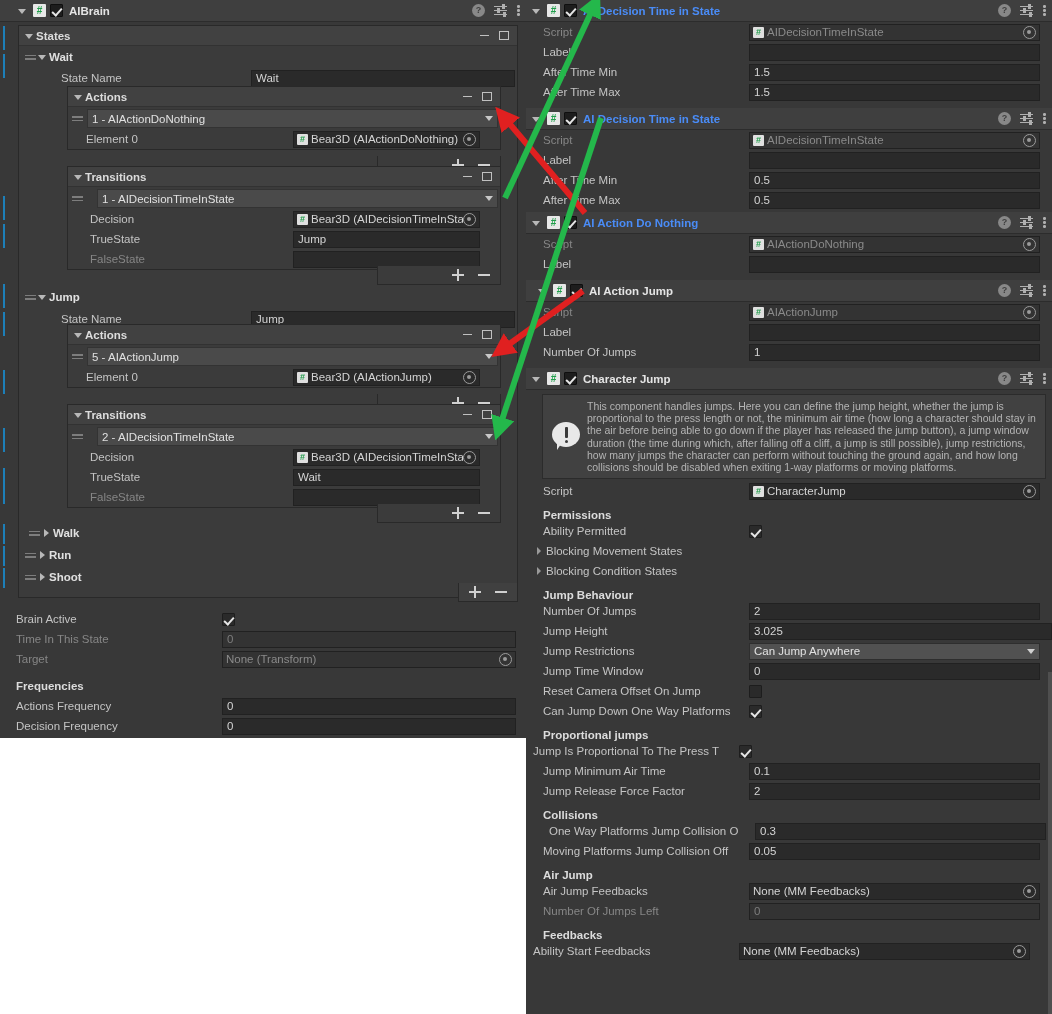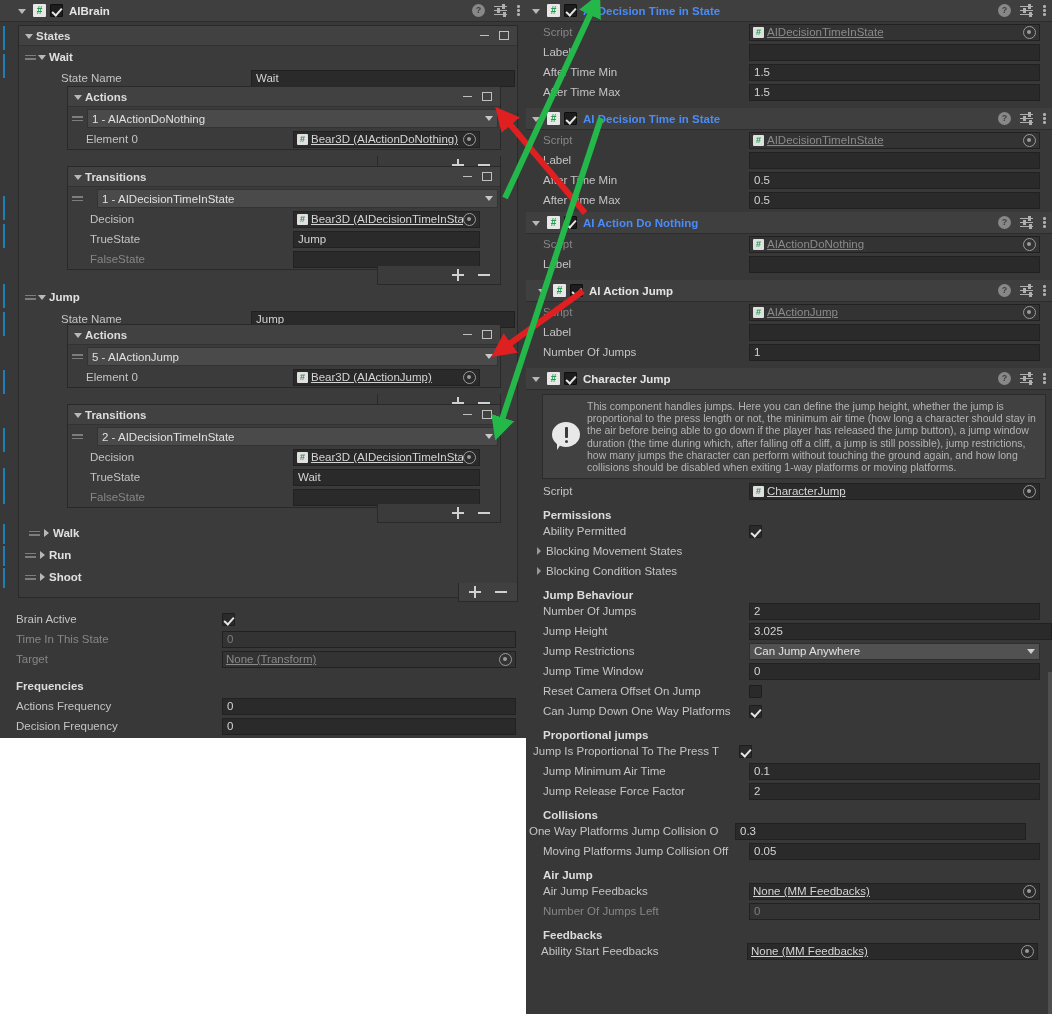--- a/index.html
+++ b/index.html
@@ -135,21 +135,21 @@
     font-size: 11.5px;
     color: #d4d4d4;
     overflow: hidden; white-space: nowrap;
   }
   .field.dim { color: #7e7e7e; background: #333333; }
   .obj-field {
     background: #2a2a2a; border: 1px solid #212121;
     height: 17px; display: flex; align-items: center;
     padding: 0 1px 0 3px; overflow: hidden;
   }
-  .obj-field .txt { font-size: 11.5px; color: #d4d4d4; white-space: nowrap; overflow: hidden; flex: 1 1 auto; text-decoration: underline; }
+  .obj-field .txt { font-size: 11.5px; color: #d4d4d4; white-space: nowrap; overflow: hidden; flex: 1 1 auto; }
   .obj-field.dim .txt { color: #8a8a8a; }
   .obj-field.dim { background: #333333; }
   .mini-si {
     width: 11px; height: 11px; background: #e0e0e0; border-radius: 1px;
     flex: 0 0 11px; margin-right: 3px;
     display: flex; align-items: center; justify-content: center;
     font-size: 9px; font-weight: bold; color: #1f9e4a; line-height: 1;
   }
   .picker {
     width: 13px; height: 13px; border-radius: 50%;
@@ -822,21 +822,21 @@
       <span class="lbl" style="width:206px">Jump Minimum Air Time</span>
       <span class="field" style="width:291px">0.1</span>
     </div>
     <div class="row" style="padding-left:17px">
       <span class="lbl" style="width:206px">Jump Release Force Factor</span>
       <span class="field" style="width:291px">2</span>
     </div>
 
     <div style="height:8px"></div>
     <div style="padding-left:17px" class="section-title">Collisions</div>
-    <div class="row" style="padding-left:3px">
+    <div class="row" style="padding-left:23px">
       <span class="lbl" style="width:206px">One Way Platforms Jump Collision O</span>
       <span class="field" style="width:291px">0.3</span>
     </div>
     <div class="row" style="padding-left:17px">
       <span class="lbl" style="width:206px">Moving Platforms Jump Collision Off</span>
       <span class="field" style="width:291px">0.05</span>
     </div>
 
     <div style="height:8px"></div>
     <div style="padding-left:17px" class="section-title">Air Jump</div>
@@ -847,21 +847,21 @@
         <span class="picker"></span>
       </span>
     </div>
     <div class="row" style="padding-left:17px">
       <span class="lbl dim" style="width:206px">Number Of Jumps Left</span>
       <span class="field dim" style="width:291px">0</span>
     </div>
 
     <div style="height:8px"></div>
     <div style="padding-left:17px" class="section-title">Feedbacks</div>
-    <div class="row" style="padding-left:15px">
+    <div class="row" style="padding-left:7px">
       <span class="lbl" style="width:206px">Ability Start Feedbacks</span>
       <span class="obj-field" style="width:291px">
         <span class="txt">None (MM Feedbacks)</span>
         <span class="picker"></span>
       </span>
     </div>
 
     <div class="scrollbar"></div>
   </div>
 

